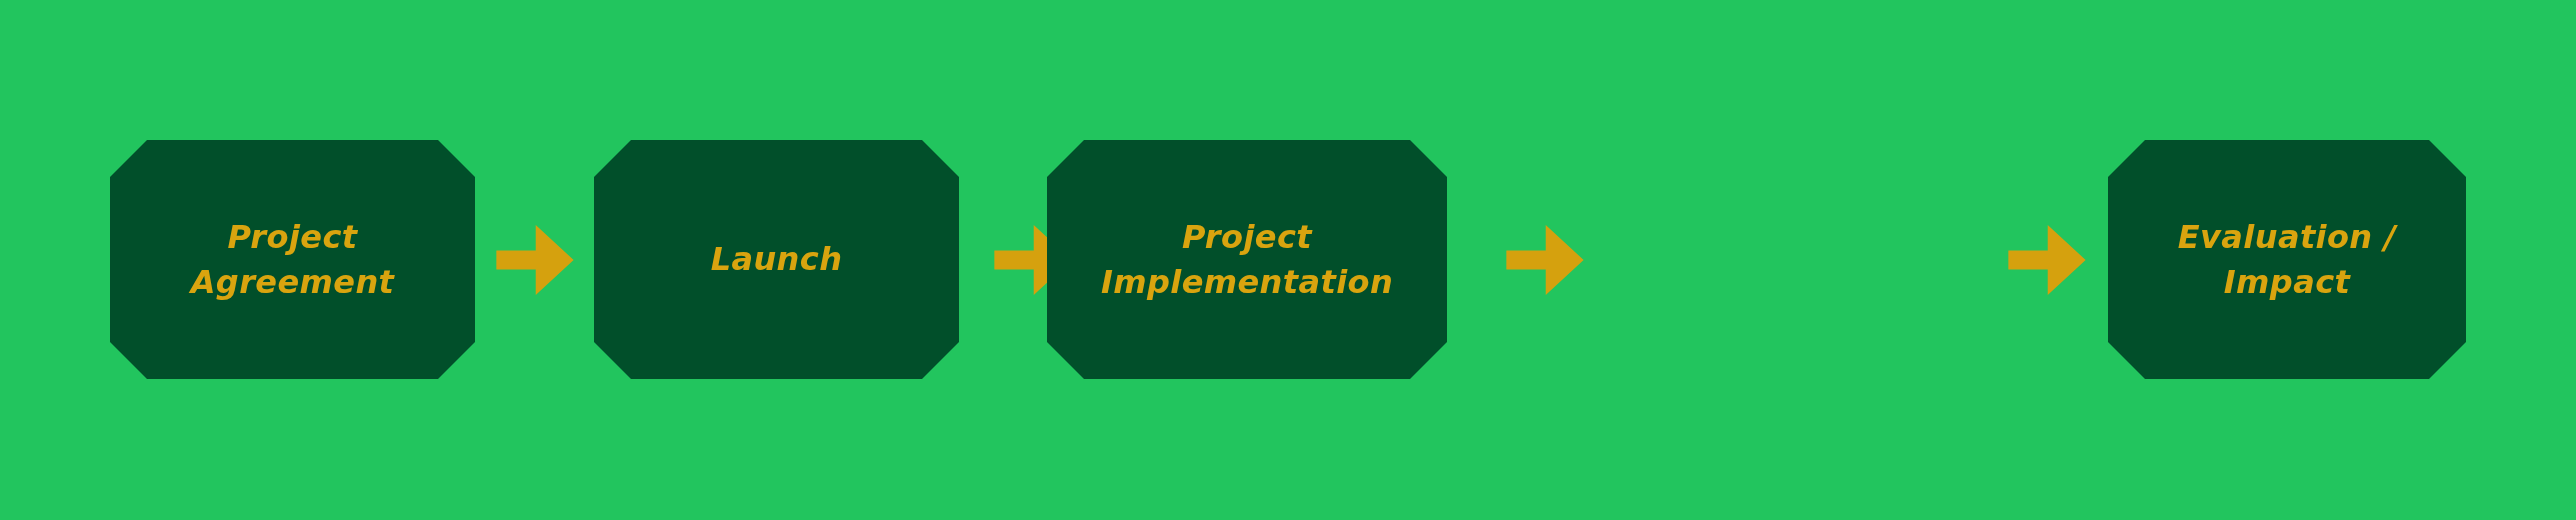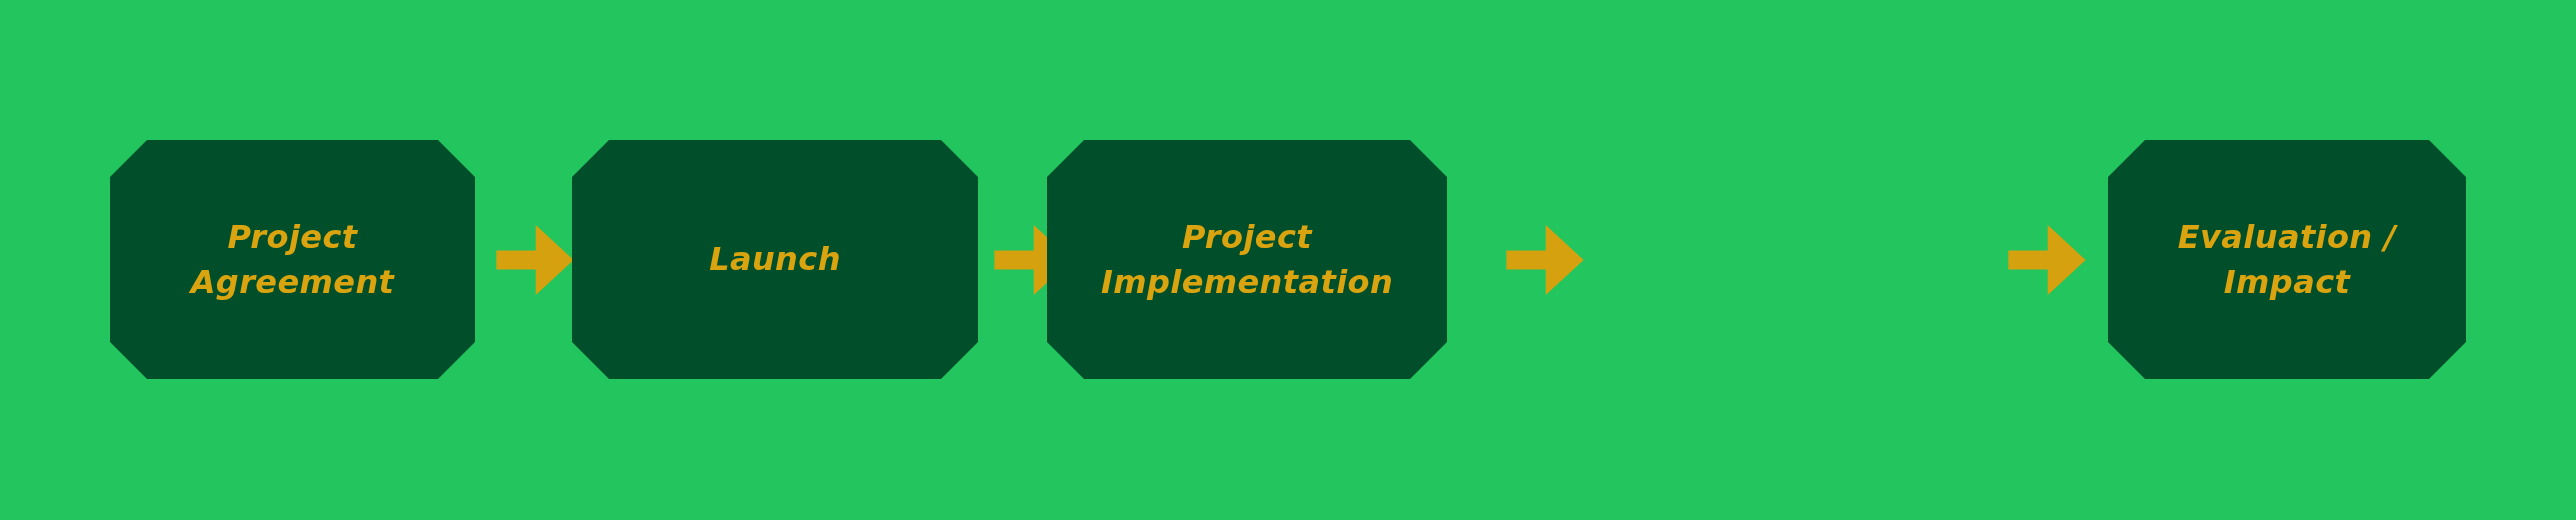--- a/index.html
+++ b/index.html
@@ -57,21 +57,21 @@
 <div class="canvas">
 
   <div class="stage" style="left:110px; width:365px">
     <span class="stage-label">Project Agreement</span>
   </div>
 
   <svg class="arrow" style="left:496px" viewBox="0 0 106 96" xmlns="http://www.w3.org/2000/svg">
     <polygon points="0,35 54,35 54,0 106,48 54,96 54,61 0,61"></polygon>
   </svg>
 
-  <div class="stage" style="left:572px; width:406px">
+  <div class="stage" style="left:594px; width:365px">
     <span class="stage-label">Launch</span>
   </div>
 
   <svg class="arrow" style="left:994px" viewBox="0 0 106 96" xmlns="http://www.w3.org/2000/svg">
     <polygon points="0,35 54,35 54,0 106,48 54,96 54,61 0,61"></polygon>
   </svg>
 
   <div class="stage" style="left:1047px; width:400px">
     <span class="stage-label">Project Implementation</span>
   </div>

